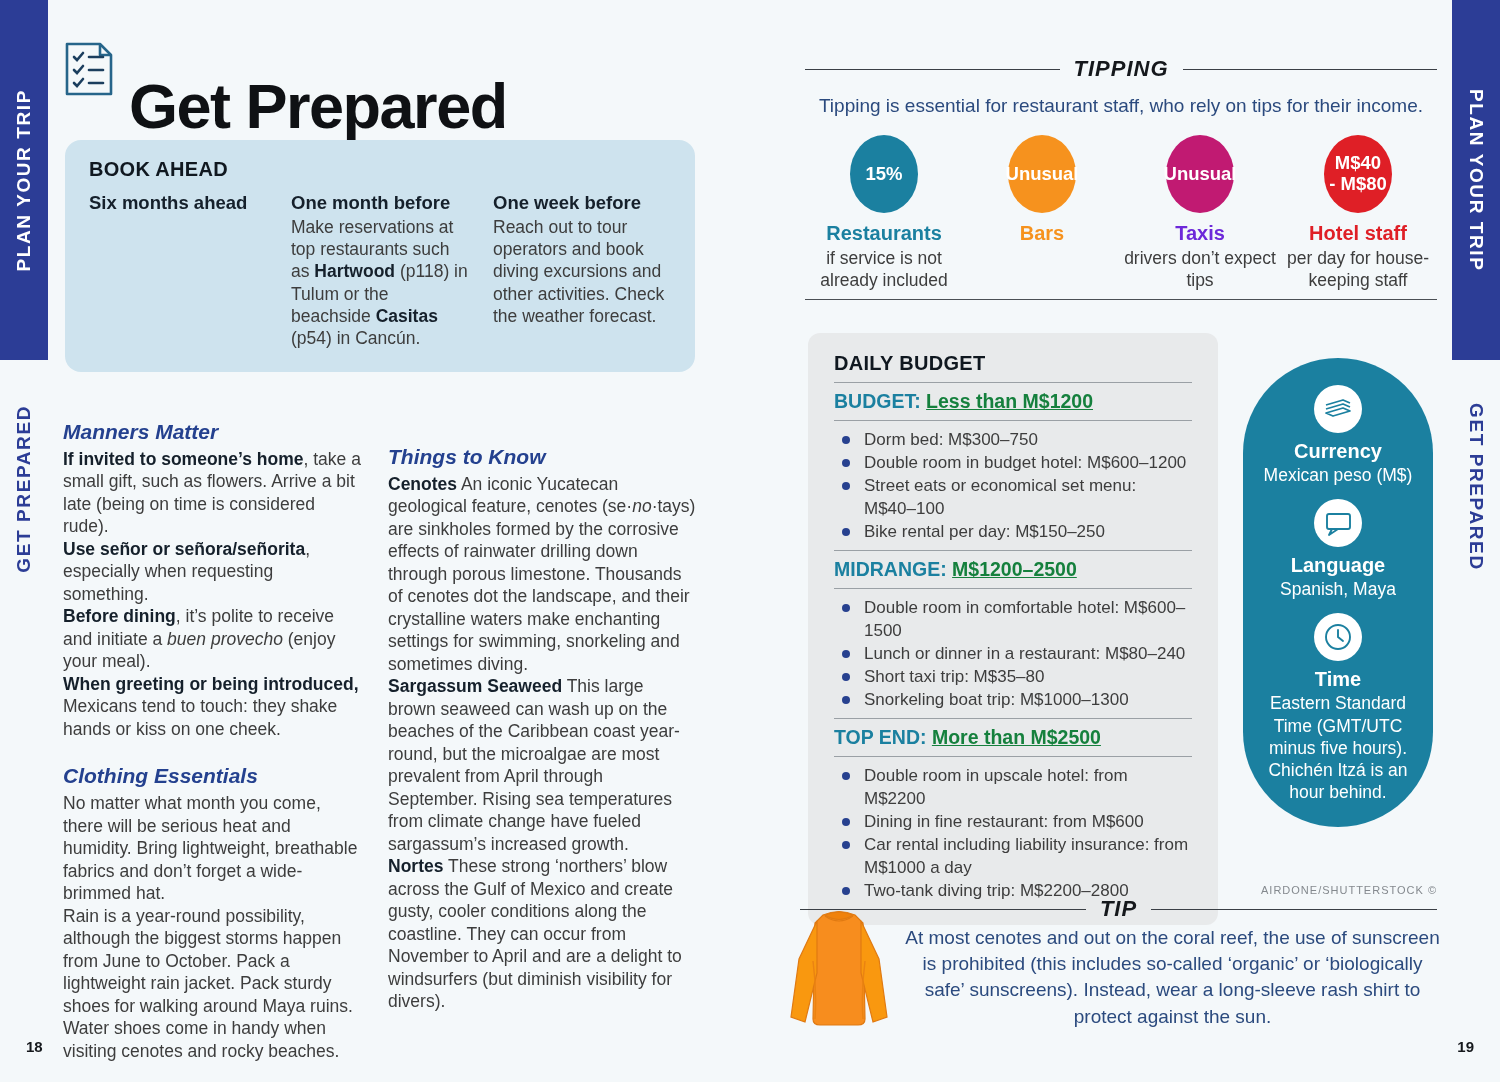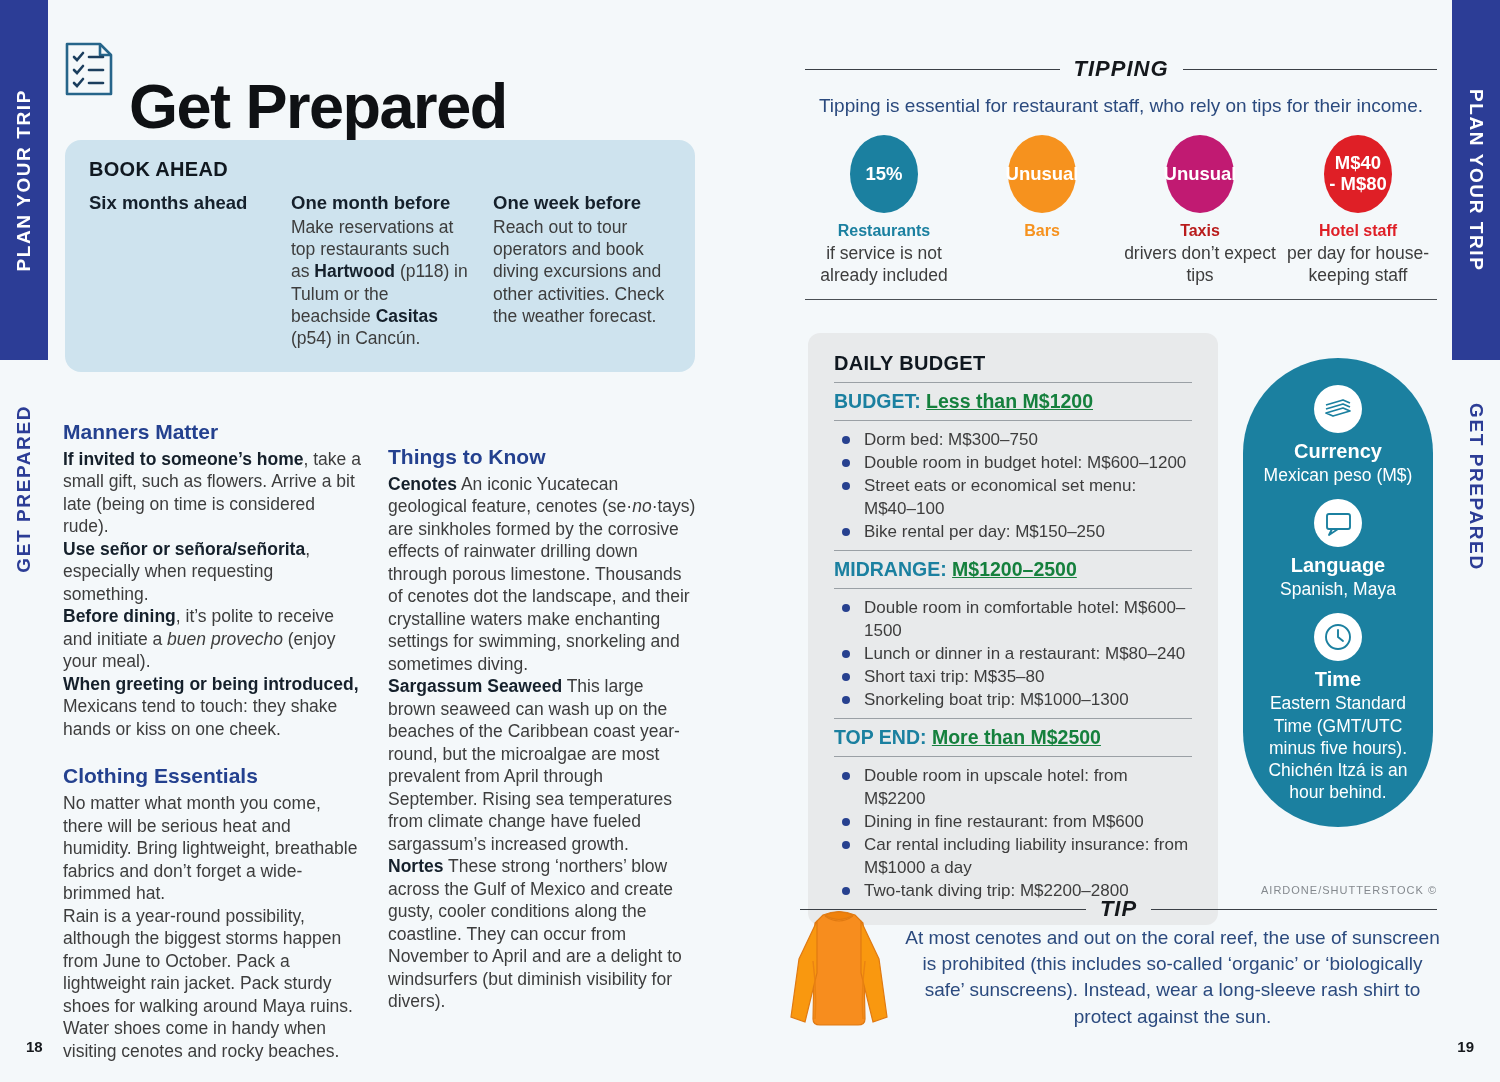--- a/index.html
+++ b/index.html
@@ -32,38 +32,38 @@
   .book-ahead{position:absolute;left:65px;top:140px;width:630px;height:232px;
       background:#cee3ee;border-radius:16px;padding:18px 24px;box-sizing:border-box;}
   .ba-title{font-size:20px;font-weight:bold;color:#101820;letter-spacing:.3px;}
   .ba-cols{display:grid;grid-template-columns:1fr 1fr 1fr;gap:24px;margin-top:11px;}
   .ba-head{font-size:18.5px;font-weight:bold;color:#15202b;margin-bottom:2px;}
   .ba-body{font-size:17.5px;line-height:1.27;color:#3d3d3d;margin:0;}
   
   .text-col{position:absolute;top:420px;}
   .text-col-1{left:63px;width:299px;}
   .text-col-2{left:388px;width:308px;margin-top:25px;}
-  .blue-head{font-size:21px;font-weight:bold;color:#24418f;margin:0 0 4px 0;}
+  .blue-head{font-size:21px;font-weight:bold;color:#24418f;margin:0 0 4px 0;font-style:italic;}
   .para{margin:0;font-size:17.5px;line-height:1.285;color:#3d3d3d;}
   .para .b,.ba-body .b{font-weight:bold;color:#15202b;}
   .para .i,.ba-body .i{font-style:italic;}
   .block-gap{margin-top:24px;}
   
   .rule-header{display:flex;align-items:center;gap:14px;font-size:22px;font-weight:bold;
       color:#15181c;letter-spacing:1px;font-style:italic;}
   .rule-header::before,.rule-header::after{content:"";flex:1;border-top:1.6px solid #3a3f45;}
   
   .tipping{position:absolute;left:805px;top:56px;width:632px;}
   .tip-sub{margin-top:13px;text-align:center;font-size:19px;color:#2b4a7e;}
   .tip-row{display:flex;margin-top:18px;}
   .tip-item{flex:1;display:flex;flex-direction:column;align-items:center;text-align:center;}
   .tip-circle{width:68px;height:78px;border-radius:50%;display:flex;align-items:center;
       justify-content:center;color:#fff;font-weight:bold;font-size:18.5px;line-height:1.12;
       white-space:pre-line;}
-  .tip-label{margin-top:9px;font-size:16px;font-weight:bold;}
+  .tip-label{margin-top:9px;font-size:20px;font-weight:bold;}
   .tip-desc{margin-top:3px;font-size:17.5px;line-height:1.25;color:#3d3d3d;max-width:152px;}
   .tipping-bottom-rule{position:absolute;left:805px;top:299px;width:632px;
       border-top:1.6px solid #4a4f54;}
   
   .daily-budget{position:absolute;left:808px;top:333px;width:410px;min-height:512px;
       background:#e8eaeb;border-radius:12px;padding:19px 26px;box-sizing:border-box;}
   .db-title{font-size:20px;font-weight:bold;color:#101820;letter-spacing:.3px;}
   .db-rule{border:none;border-top:1px solid #9aa0a5;margin:7px 0;}
   .db-head{font-size:19.5px;font-weight:bold;}
   .db-label{color:#1b80a0;}
@@ -173,21 +173,21 @@
         <div class="tip-circle" style="background-color: rgb(27, 128, 160);">15%</div>
         <div class="tip-label" style="color: rgb(27, 128, 160);">Restaurants</div>
         <div class="tip-desc">if service is not already included</div>
       </div>
       <div class="tip-item">
         <div class="tip-circle" style="background-color: rgb(246, 146, 30);">Unusual</div>
         <div class="tip-label" style="color: rgb(246, 146, 30);">Bars</div>
       </div>
       <div class="tip-item">
         <div class="tip-circle" style="background-color: rgb(193, 26, 114);">Unusual</div>
-        <div class="tip-label" style="color: #b91c1c;">Taxis</div>
+        <div class="tip-label" style="color: #6d28d9;">Taxis</div>
         <div class="tip-desc">drivers don’t expect tips</div>
       </div>
       <div class="tip-item">
         <div class="tip-circle" style="background-color: rgb(223, 31, 38);">M$40
 - M$80</div>
         <div class="tip-label" style="color: rgb(223, 31, 38);">Hotel staff</div>
         <div class="tip-desc">per day for house-keeping staff</div>
       </div>
     </div>
   </div>

